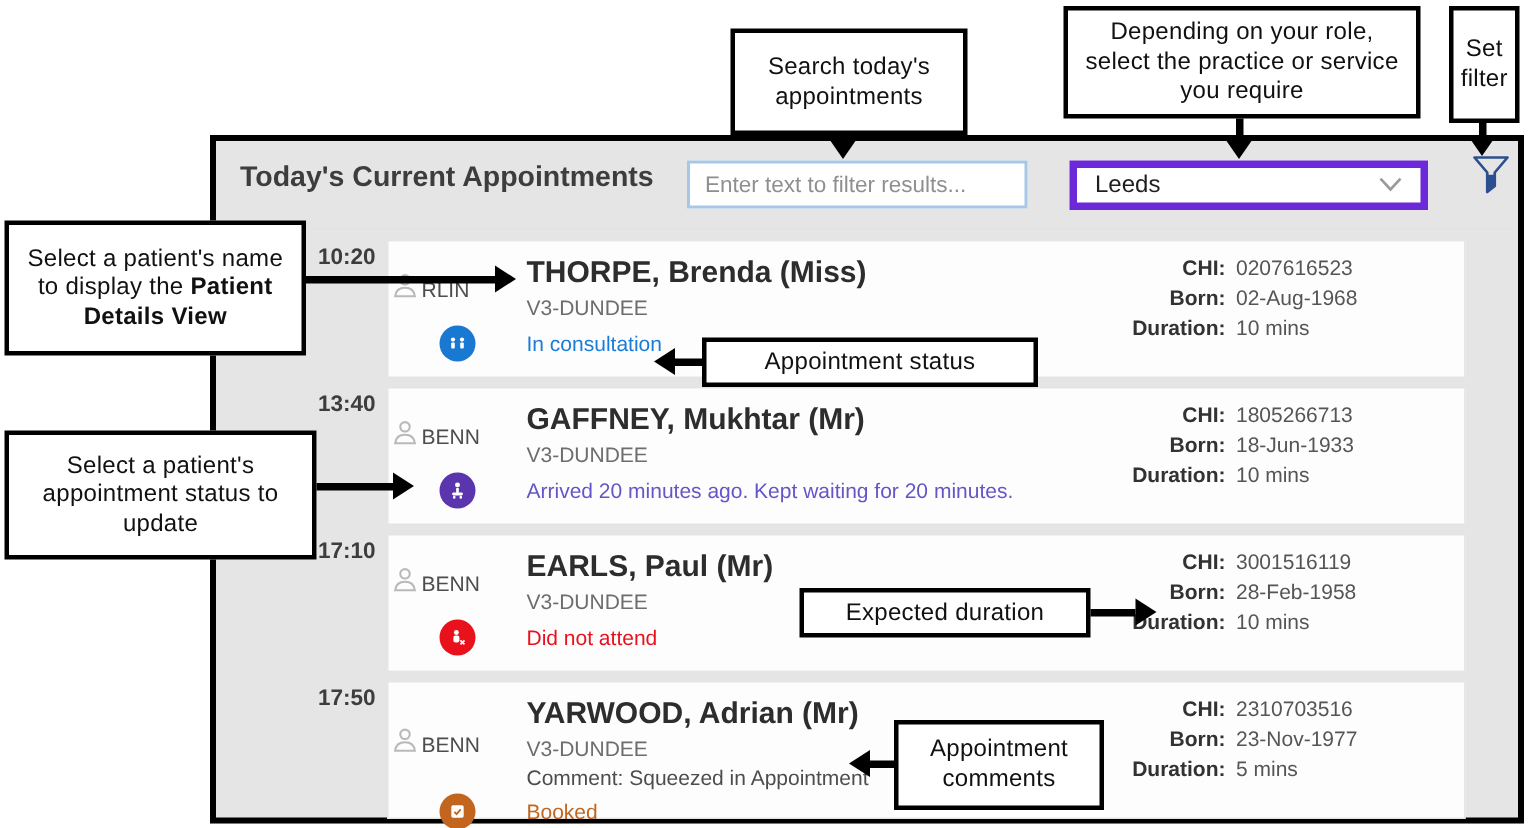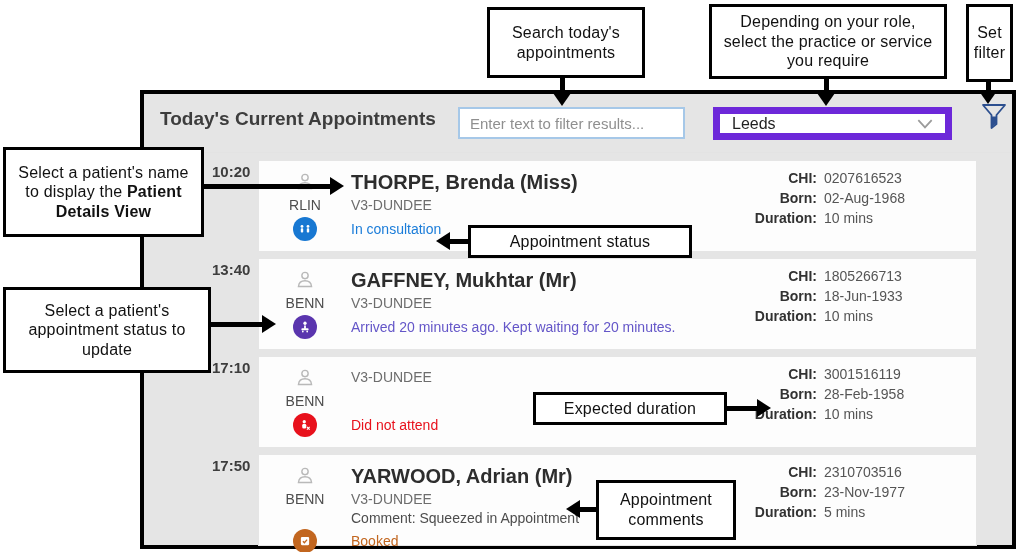--- a/index.html
+++ b/index.html
@@ -8,31 +8,31 @@
     font-family:"Liberation Sans", sans-serif;overflow:hidden;color:#333;
   }
   
   .panel{position:absolute;left:140px;top:90px;width:876px;height:459px;
     border:4px solid #000;background:#e5e5e5;box-sizing:border-box;}
   .title{position:absolute;left:16px;top:14px;font-size:19px;font-weight:bold;color:#3d3d3d;}
   .search-input{position:absolute;left:314px;top:13px;width:227px;height:32px;box-sizing:border-box;
     border:2px solid #a6c8e8;font-family:"Liberation Sans",sans-serif;font-size:15px;color:#444;padding:0 10px;outline:none;}
   .search-input::placeholder{color:#8f8f8f;}
   .practice-select{position:absolute;left:569px;top:13px;width:239px;height:33px;box-sizing:border-box;
-    border:7px solid #6d28d9;background:#fff;display:flex;align-items:center;justify-content:space-between;
+    border:5px solid #6d28d9;background:#fff;display:flex;align-items:center;justify-content:space-between;
     padding:0 12px;font-size:16px;color:#1f1f1f;cursor:default;}
   .funnel{position:absolute;left:837px;top:8px;}
   .hdr-divider{position:absolute;left:0;top:58px;width:100%;height:1px;background:#e3e3e3;}
   .rows{position:absolute;left:0;top:66px;width:100%;}
   .row{position:relative;height:92px;margin-bottom:6px;}
   .time{position:absolute;left:68px;top:3px;font-weight:bold;font-size:15px;color:#3d3d3d;}
   .card{position:absolute;left:114px;top:0;width:719px;height:92px;box-sizing:border-box;
     border:1px solid #e5e5e5;background:#fdfdfd;display:grid;
     grid-template-columns:92px 1fr auto;grid-template-rows:1fr 30px;padding:9px 0 7px 0;}
-  .pcol{grid-column:1;grid-row:1;display:flex;flex-direction:column;align-items:center;padding-top:1px;}
+  .pcol{grid-column:1;grid-row:1;display:flex;flex-direction:row;align-items:center;padding-top:1px;}
   .clinic{font-size:14px;color:#4d4d4d;margin-top:1px;}
   .pinfo{grid-column:2;grid-row:1;}
   .pname{font-size:20px;font-weight:bold;color:#2d2d2d;line-height:1.2;}
   .facility{font-size:14px;color:#6d6d6d;margin-top:3px;}
   .comment-line{font-size:14px;color:#4d4d4d;margin-top:3px;}
   .comment-line:empty{display:none;}
   .scol{grid-column:1;grid-row:2;display:flex;align-items:center;justify-content:center;}
   .status-circle{width:24px;height:24px;border-radius:50%;display:flex;align-items:center;justify-content:center;cursor:pointer;}
   .bg-consultation{background:#1878d2;} .bg-waiting{background:#5a35ae;}
   .bg-dna{background:#e8111c;} .bg-booked{background:#c2661f;}
@@ -171,20 +171,21 @@
         <div class="pcol">
           <span>
             <svg width="22" height="21" viewBox="0 0 24 24">
                 <circle cx="12" cy="7.5" r="3.6" fill="none" stroke="#b9b9b9" stroke-width="1.6"></circle>
                 <path d="M4.5 20 C5 15.5 8 13.5 12 13.5 C16 13.5 19 15.5 19.5 20 Z" fill="none" stroke="#b9b9b9" stroke-width="1.6"></path>
               </svg>
           </span>
           <span class="clinic">BENN</span>
         </div>
         <div class="pinfo">
+          <div class="pname">EARLS, Paul (Mr)</div>
           <div class="facility">V3-DUNDEE</div>
 
         </div>
         <div class="scol">
           <div class="status-circle bg-dna">
             <svg width="18" height="18" viewBox="0 0 24 24">
                 <circle cx="11" cy="7.5" r="2.2" fill="#fff"></circle>
                 <rect x="8.3" y="10.3" width="5.4" height="6.2" rx="2" fill="#fff"></rect>
                 <path d="M14.6 14.6 L18.2 18.2 M18.2 14.6 L14.6 18.2" stroke="#fff" stroke-width="1.6"></path>
               </svg>
@@ -239,21 +240,21 @@
             <span class="ml">Duration:</span>
             <span class="mv">5 mins</span>
           </div>
         </div>
       </div>
     </div>
 
   </div>
 </div>
 
-<div class="callout" style="left:487px;top:7px;width:158px;height:71px;">
+<div class="callout" style="left:487px;top:19px;width:158px;height:71px;">
     <span>Search today's appointments</span>
   </div>
 
 <div class="callout" style="left:709px;top:4px;width:238px;height:75px;">
     <span>Depending on your role, select the practice or service you require</span>
   </div>
 
 <div class="callout" style="left:966px;top:4px;width:47px;height:78px;padding:2px;">
     <span>Set filter</span>
   </div>

